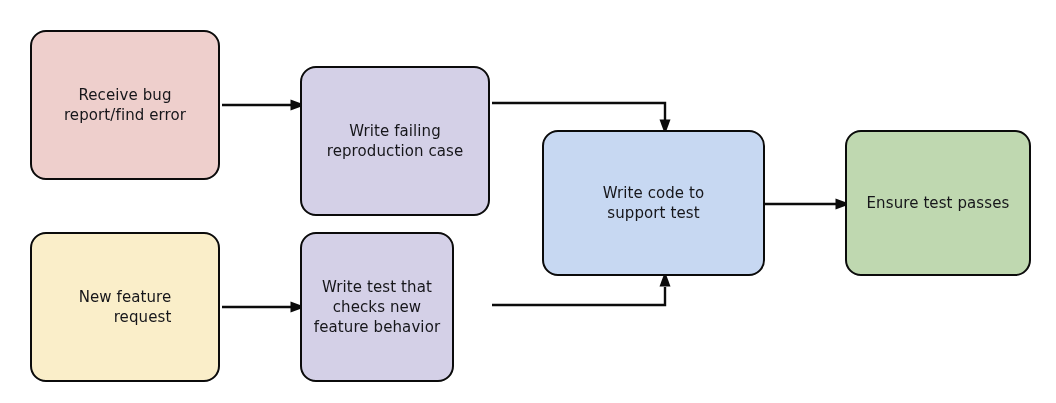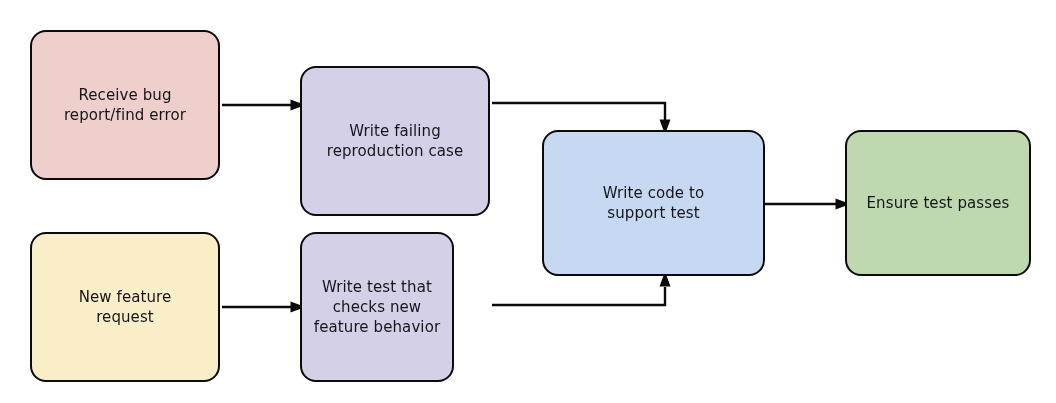--- a/index.html
+++ b/index.html
@@ -77,21 +77,21 @@
   <div class="node" style="left: 30px; top: 30px; width: 190px; height: 150px; background: rgb(238, 207, 204); border-color: rgb(11, 11, 11); color: rgb(22, 22, 26);">
     <span class="node-label">Receive bug
 report/find error</span>
   </div>
 
   <div class="node" style="left: 300px; top: 30px; width: 190px; height: 150px; background: rgb(212, 208, 231); border-color: rgb(11, 11, 11); color: rgb(22, 22, 26); margin-top: 36px;">
     <span class="node-label">Write failing
 reproduction case</span>
   </div>
 
-  <div class="node" style="left: 30px; top: 232px; width: 190px; height: 150px; background: rgb(250, 238, 201); border-color: rgb(11, 11, 11); color: rgb(22, 22, 26);">
+  <div class="node" style="left: 30px; top: 232px; width: 190px; height: 150px; background: rgb(250, 238, 201); border-color: rgb(11, 11, 11); color: rgb(22, 22, 26); text-align: right;">
     <span class="node-label">New feature
 request</span>
   </div>
 
   <div class="node" style="left: 300px; top: 232px; width: 154px; height: 150px; background: rgb(212, 208, 231); border-color: rgb(11, 11, 11); color: rgb(22, 22, 26);">
     <span class="node-label">Write test that
 checks new
 feature behavior</span>
   </div>
 

